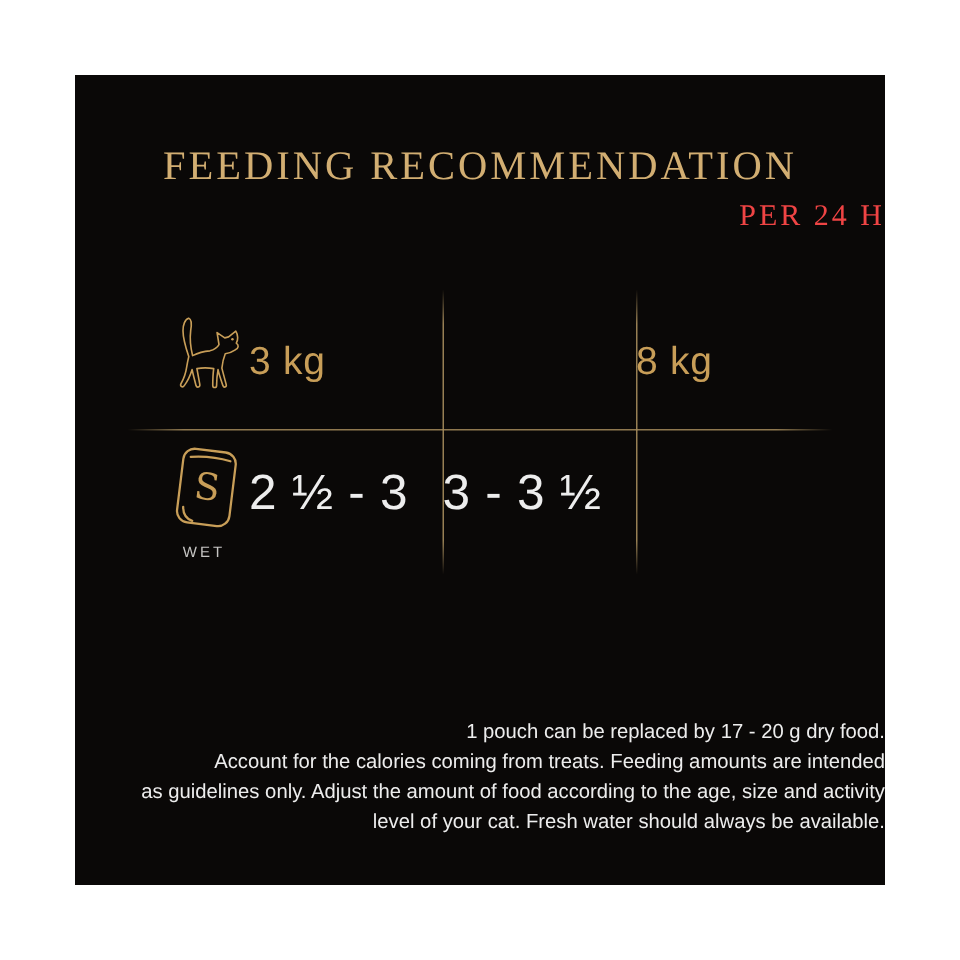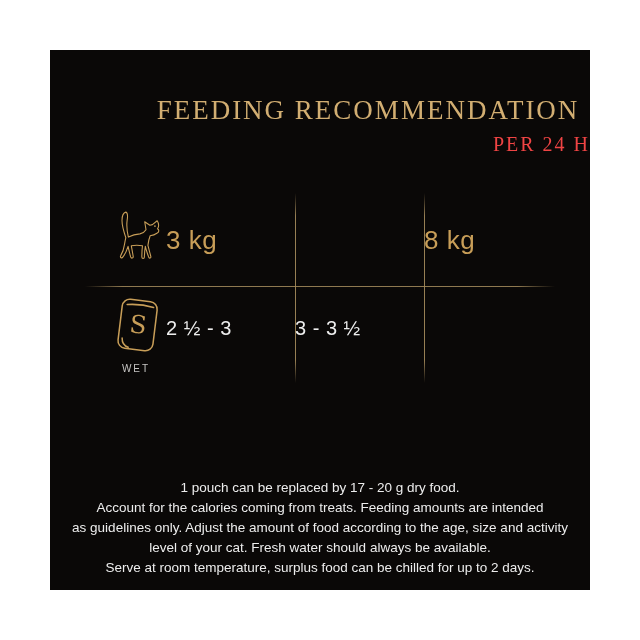--- a/index.html
+++ b/index.html
@@ -8,21 +8,21 @@
     font-family:"Liberation Sans", sans-serif;
     -webkit-font-smoothing:antialiased;
   }
   .panel{
     position:relative;width:540px;height:540px;background:#0a0807;
     margin:0 auto;top:50px;overflow:hidden;
   }
   .title{
     position:absolute;top:45px;left:0;width:540px;text-align:center;
     font-family:"Liberation Serif", serif;font-weight:400;
-    font-size:27px;letter-spacing:2px;color:#d2ae72;white-space:nowrap;padding-left:48px;
+    font-size:27px;letter-spacing:2px;color:#d2ae72;white-space:nowrap;
   }
   .subtitle{
     position:absolute;top:83px;left:0;width:540px;text-align:right;
     font-family:"Liberation Serif", serif;font-weight:400;
     font-size:20px;letter-spacing:2px;color:#ef4444;white-space:nowrap;
   }
   .vline{
     position:absolute;width:1px;top:143px;height:190px;
     background:linear-gradient(180deg, rgba(166,140,92,0) 0%, rgba(166,140,92,0.9) 12%, rgba(166,140,92,0.9) 88%, rgba(166,140,92,0) 100%);
   }
@@ -35,35 +35,35 @@
   .cell{
     position:absolute;display:flex;align-items:center;justify-content:flex-start;
     width:129px;
   }
   .cell.row1{top:145px;height:90px;}
   .cell.row2{top:237px;height:82px;}
   .cell.c1{left:116px;}
   .cell.c2{left:245px;}
   .cell.c3{left:374px;}
   .kg{font-size:26px;color:#c89e58;letter-spacing:0.5px;}
-  .portion{font-size:20px;color:#ededed;letter-spacing:0.5px;white-space:nowrap;}
+  .portion{font-size:33px;color:#ededed;letter-spacing:0.5px;white-space:nowrap;}
   .cat-icon{position:absolute;left:56px;top:155px;width:64px;height:68px;}
   .cat-icon svg{width:100%;height:100%;}
   .pouch-icon{
     position:absolute;left:66px;top:247px;width:44px;height:57px;
     transform:rotate(7deg);
   }
   .pouch-icon svg{width:100%;height:100%;}
   .wet-label{
     position:absolute;left:46px;top:313px;width:80px;text-align:center;
     font-size:10px;letter-spacing:2px;color:#c6c5c3;
   }
   .footer{position:absolute;top:428px;left:0;width:540px;}
   .footer-line{
-    text-align:center;white-space:nowrap;font-size:13.5px;line-height:20px;
+    text-align:right;white-space:nowrap;font-size:13.5px;line-height:20px;
     color:#ededed;
   }
 </style>
 </head>
 <body>
 
 <div class="panel">
 
   <div class="title">FEEDING RECOMMENDATION</div>
   <div class="subtitle">PER 24 H</div>
@@ -109,16 +109,15 @@
   </div>
   <div class="cell row2 c2">
     <span class="portion">3 - 3 ½</span>
   </div>
 
   <div class="footer">
     <div class="footer-line">1 pouch can be replaced by 17 - 20 g dry food.</div>
     <div class="footer-line">Account for the calories coming from treats. Feeding amounts are intended</div>
     <div class="footer-line">as guidelines only. Adjust the amount of food according to the age, size and activity</div>
     <div class="footer-line">level of your cat. Fresh water should always be available.</div>
-    <div class="footer-line">Serve at room temperature, surplus food can be chilled for up to 2 days.</div>
   </div>
 
 </div>
 
 </body></html>

